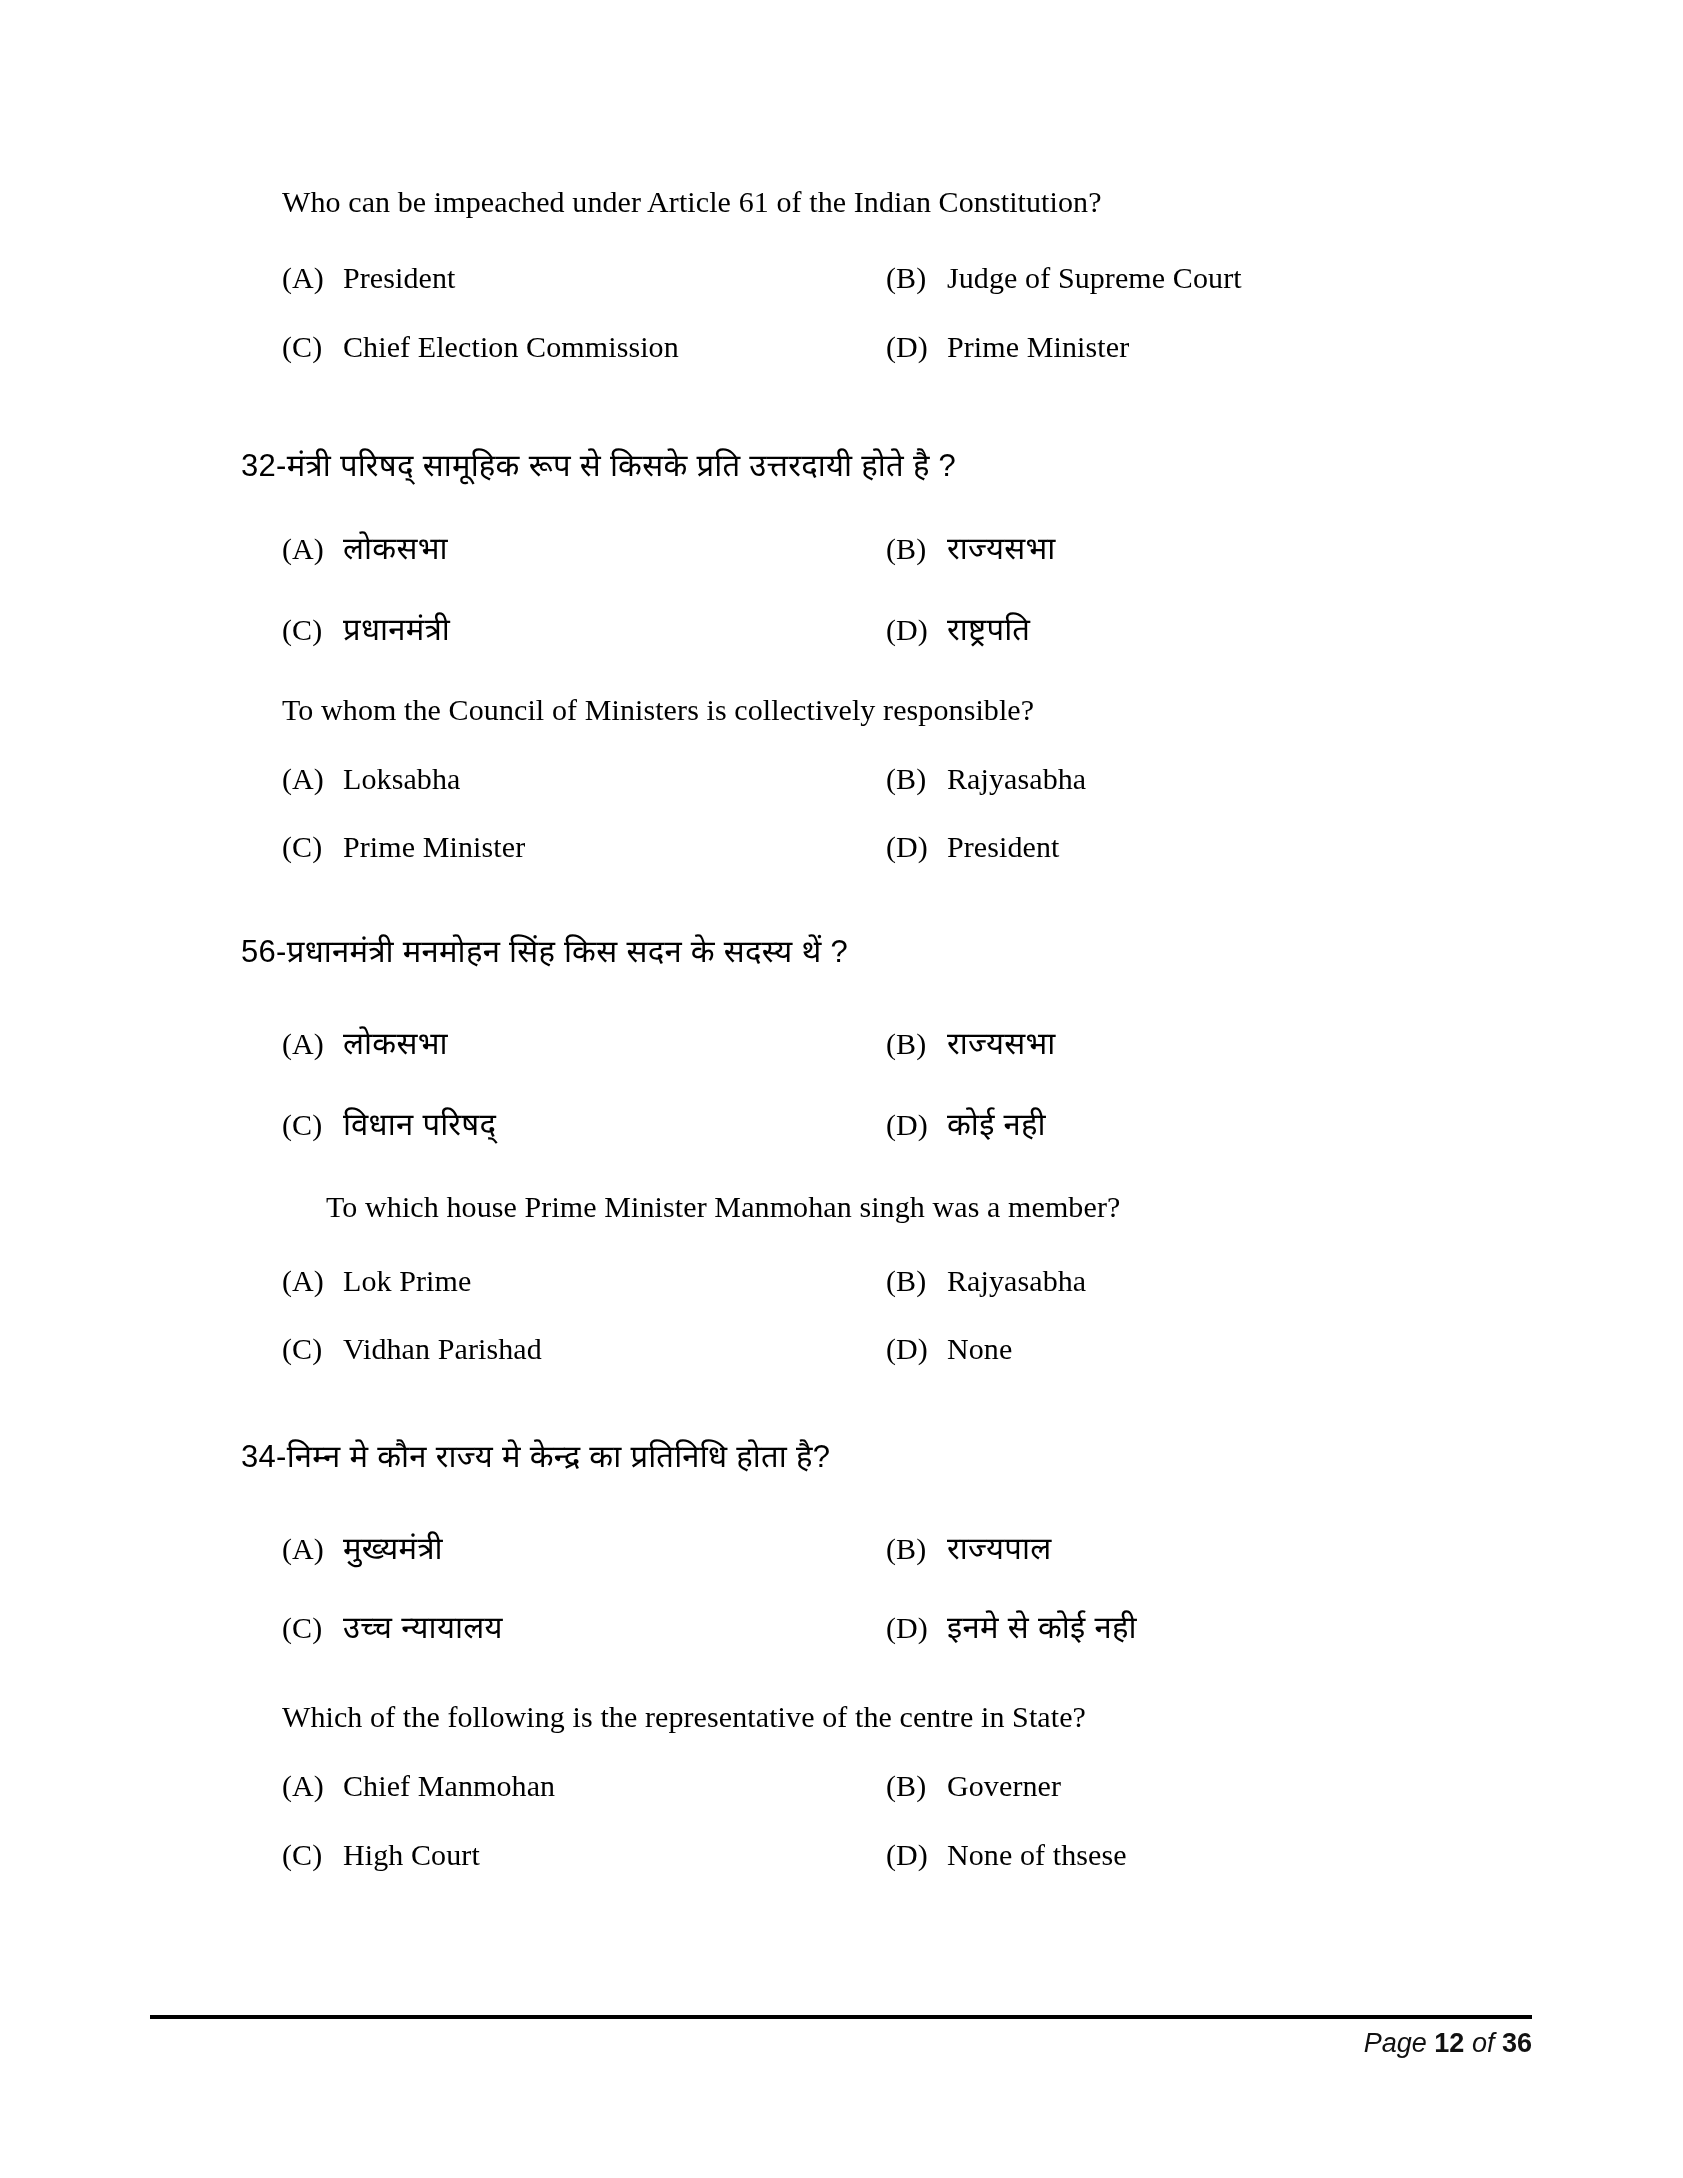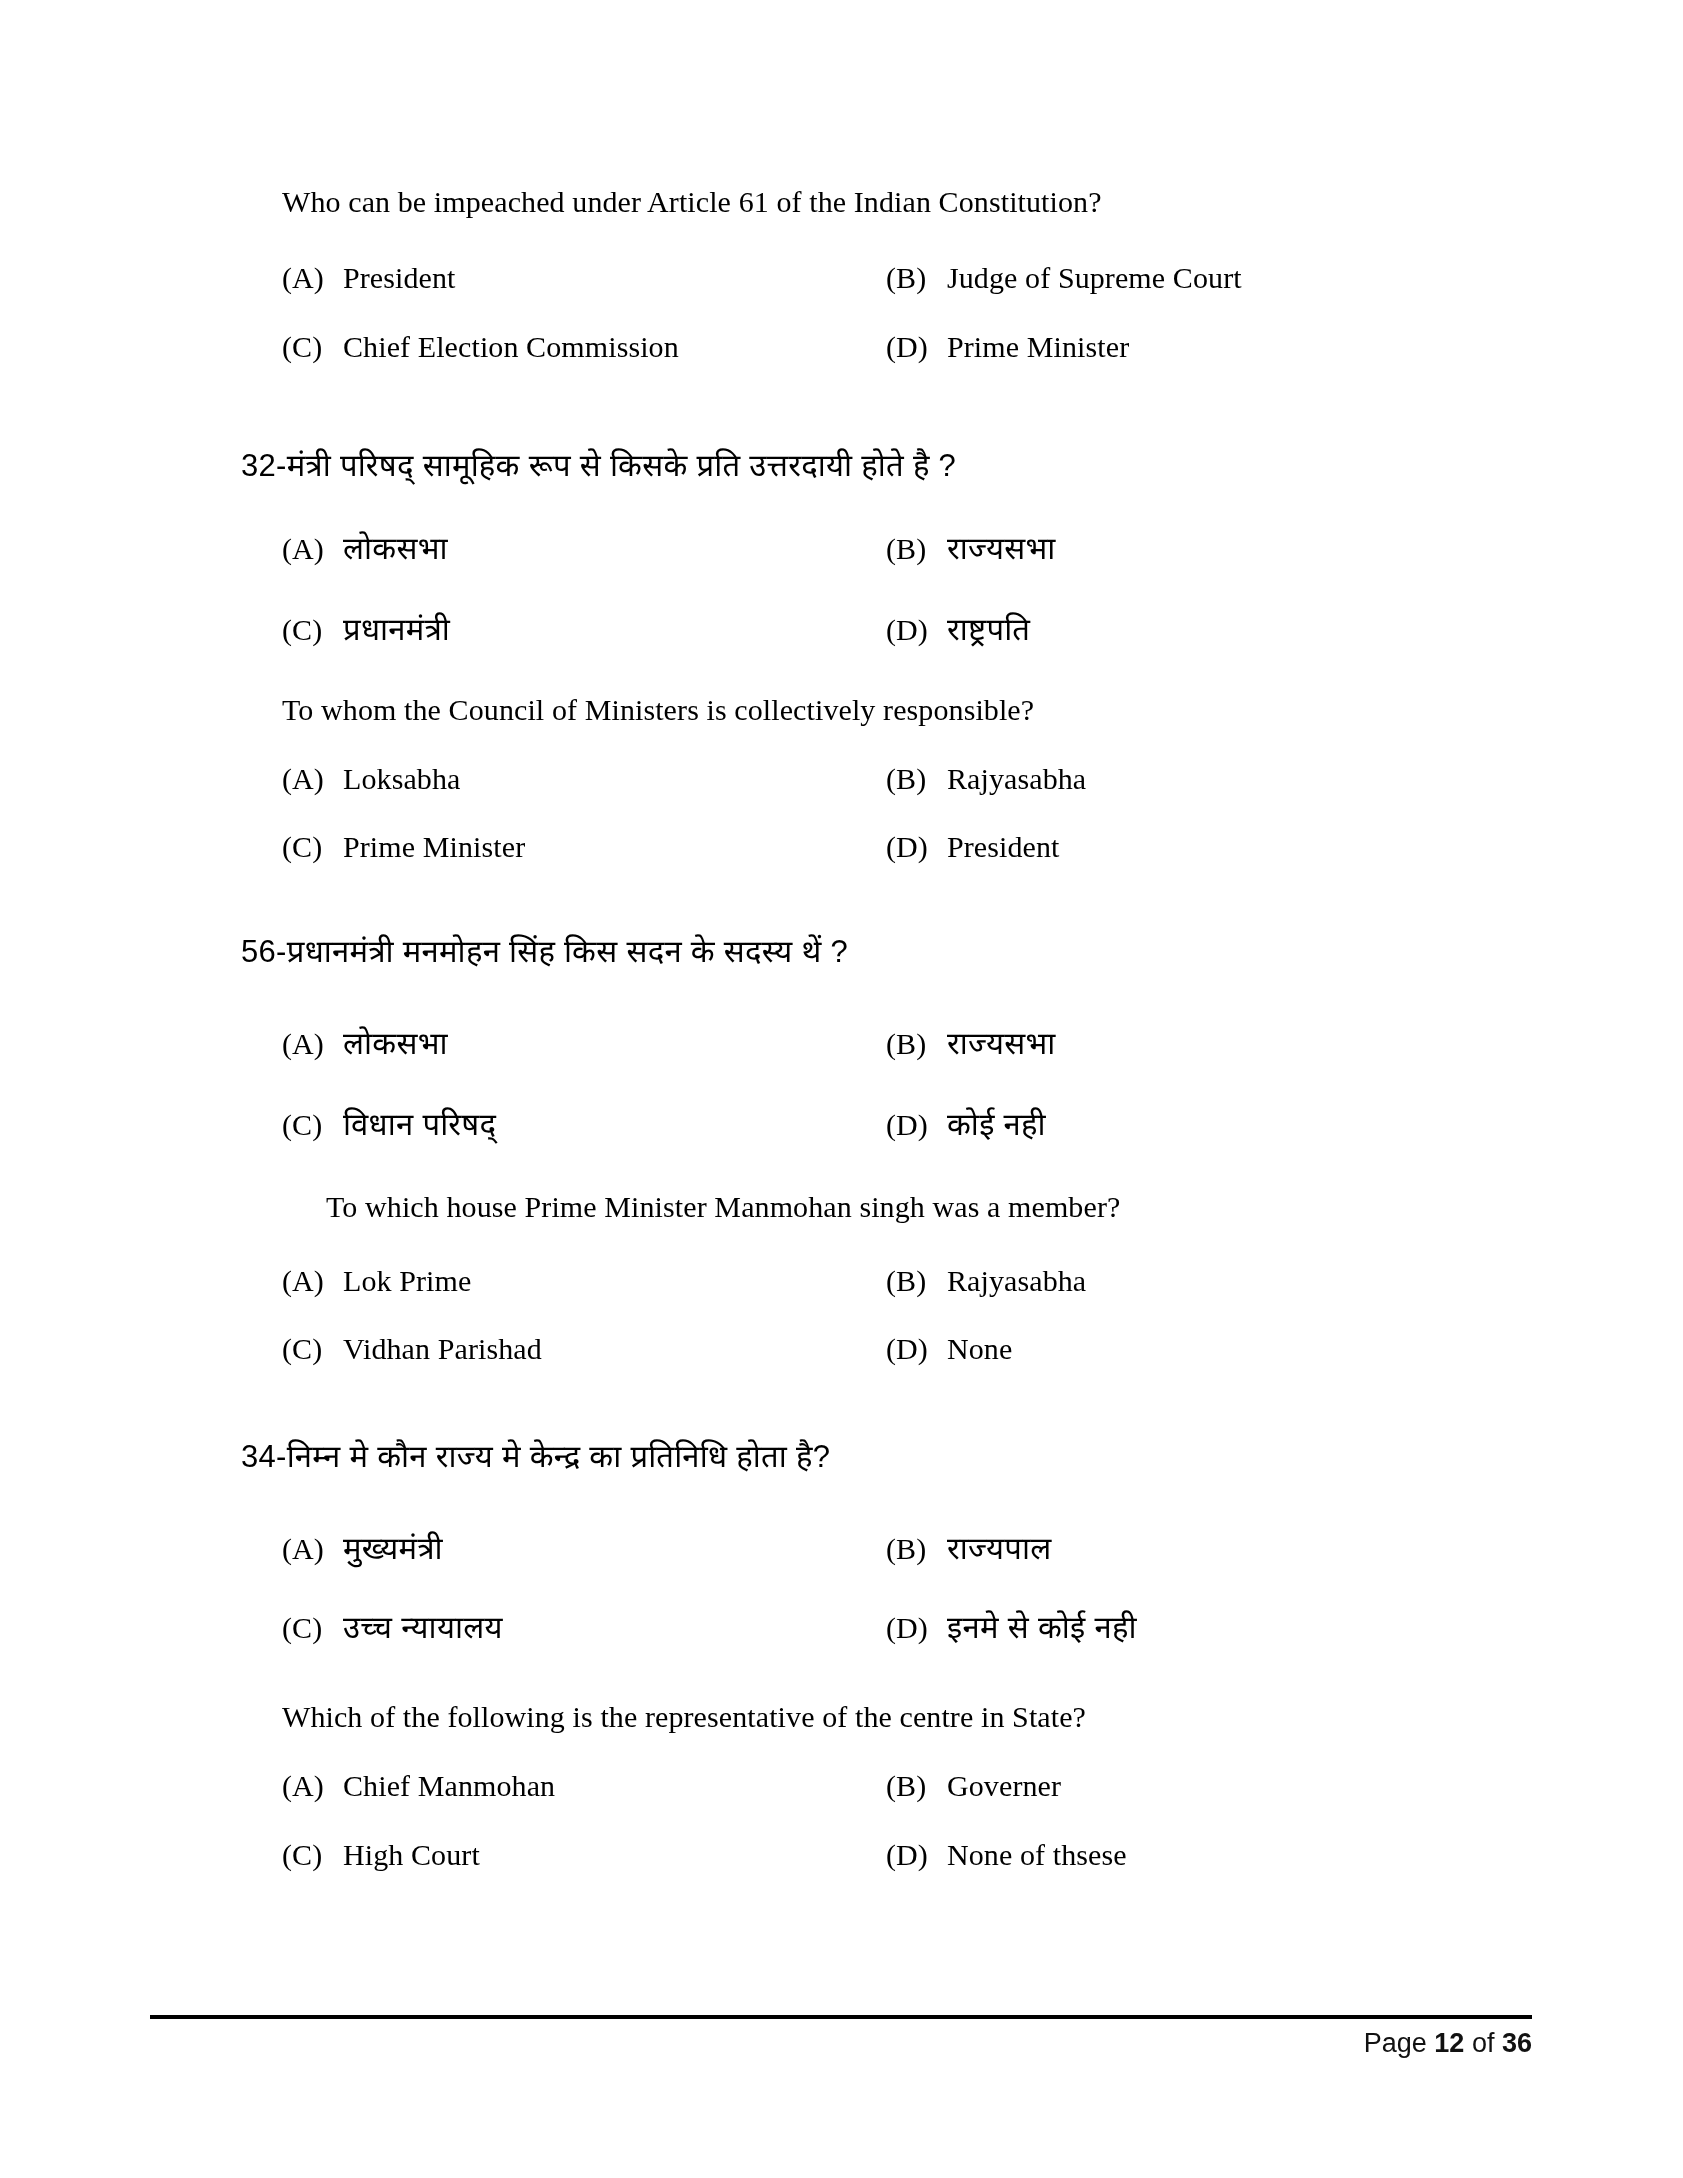--- a/index.html
+++ b/index.html
@@ -97,21 +97,21 @@
     position: absolute;
     left: 150px;
     top: 2028px;
     width: 1382px;
     text-align: right;
     font-family: "Liberation Sans", "DejaVu Sans", sans-serif;
     font-size: 27px;
     color: #111111;
   }
   .footer-text b { font-weight: bold; margin-top: 8px; }
-  .footer-text span { display: inline; }
+  .footer-text span { display: inline; font-style: italic; }
 </style>
 </head>
 <body>
 
 <div class="page">
   <div class="content">
 
     <div class="row stem-en qline eng" style="top:183px;">Who can be impeached under Article 61 of the Indian Constitution?</div>
 
     <div class="opts" style="top:259px;">

